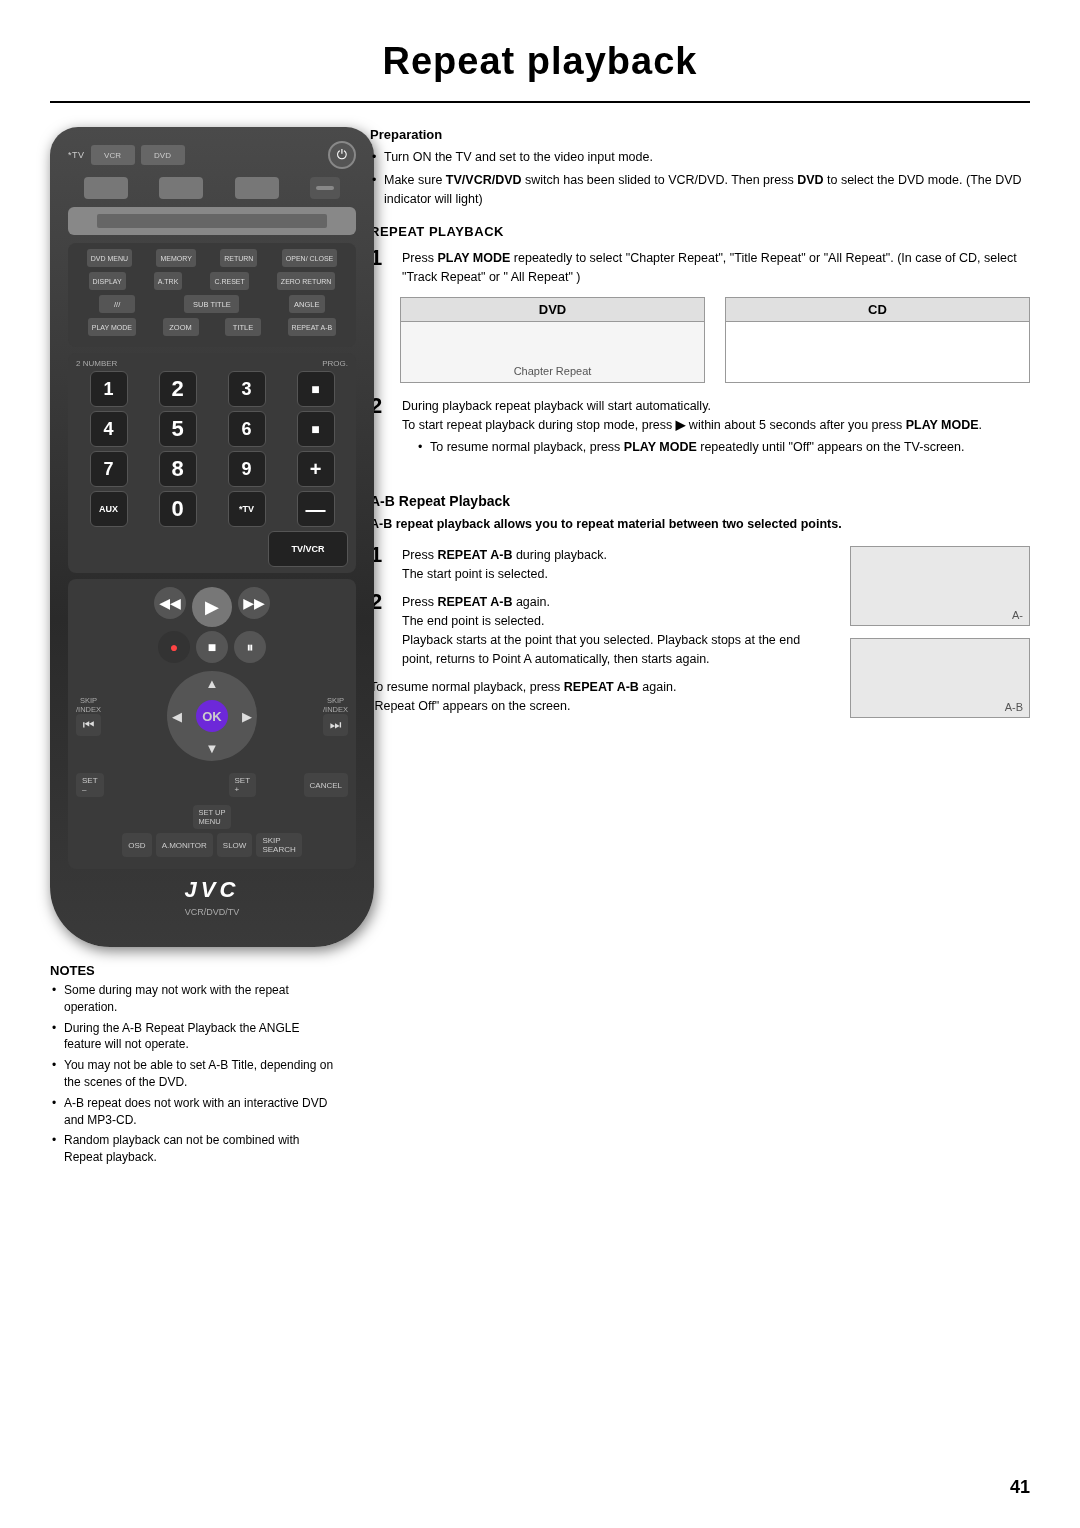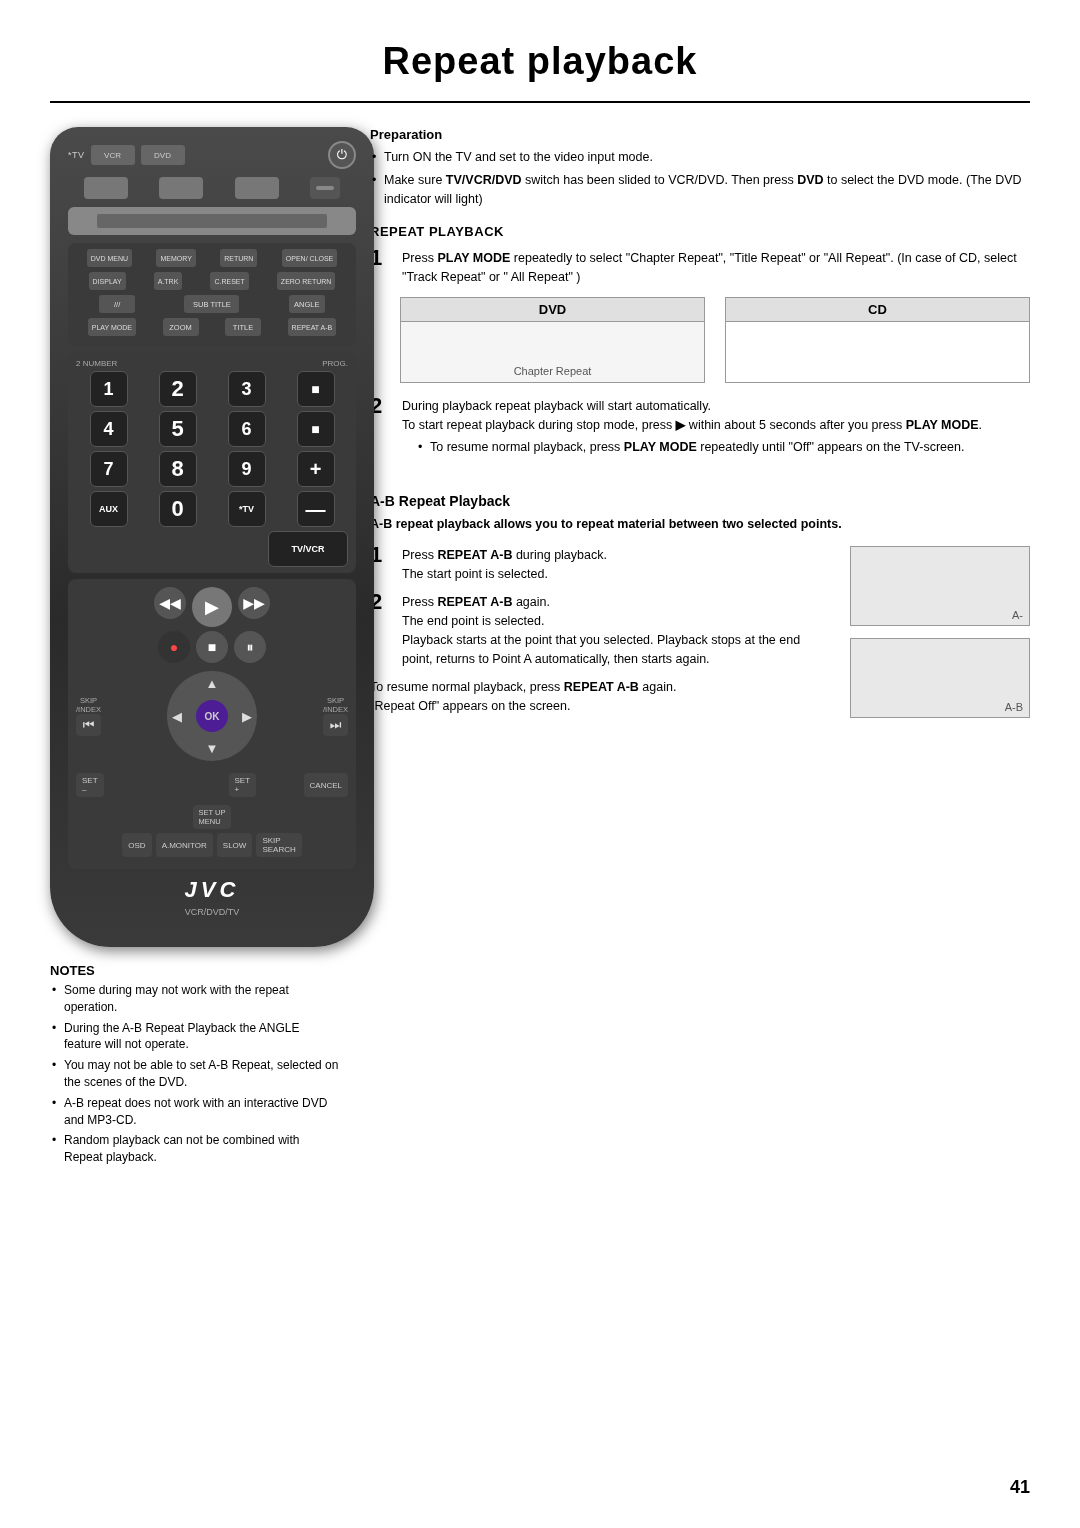--- a/index.html
+++ b/index.html
@@ -211,25 +211,25 @@
       height: 90px;
       border-radius: 50%;
       background: #555;
       position: relative;
       display: flex; align-items: center; justify-content: center;
     }
     .dpad-center {
       width: 32px;
       height: 32px;
       border-radius: 50%;
-      background: #4c1d95;
+      background: #6d28d9;
       position: absolute;
       display: flex; align-items: center; justify-content: center;
       color: #ccc;
-      font-size: 10px;
+      font-size: 13px;
       font-weight: bold;
     }
     .dpad-arrow {
       position: absolute;
       color: #ddd;
       font-size: 13px;
     }
     .dpad-up { top: 5px; left: 50%; transform: translateX(-50%); }
     .dpad-down { bottom: 5px; left: 50%; transform: translateX(-50%); }
     .dpad-left { left: 5px; top: 50%; transform: translateY(-50%); }
@@ -589,21 +589,21 @@
 
         <div class="jvc-logo">JVC</div>
         <div class="vcr-label">VCR/DVD/TV</div>
       </div>
 
       <div class="notes-section">
         <div class="notes-title">NOTES</div>
         <ul class="notes-list">
           <li>Some during may not work with the repeat operation.</li>
           <li>During the A-B Repeat Playback the ANGLE feature will not operate.</li>
-          <li>You may not be able to set A-B Repeat, selected on the scenes of the DVD.</li>
+          <li>You may not be able to set A-B Title, depending on the scenes of the DVD.</li>
           <li>A-B repeat does not work with an interactive DVD and MP3-CD.</li>
           <li>Random playback can not be combined with Repeat playback.</li>
         </ul>
       </div>
     </div>
 
     <div class="content-col">
 
       <div class="preparation-title">Preparation</div>
       <ul class="prep-list">

